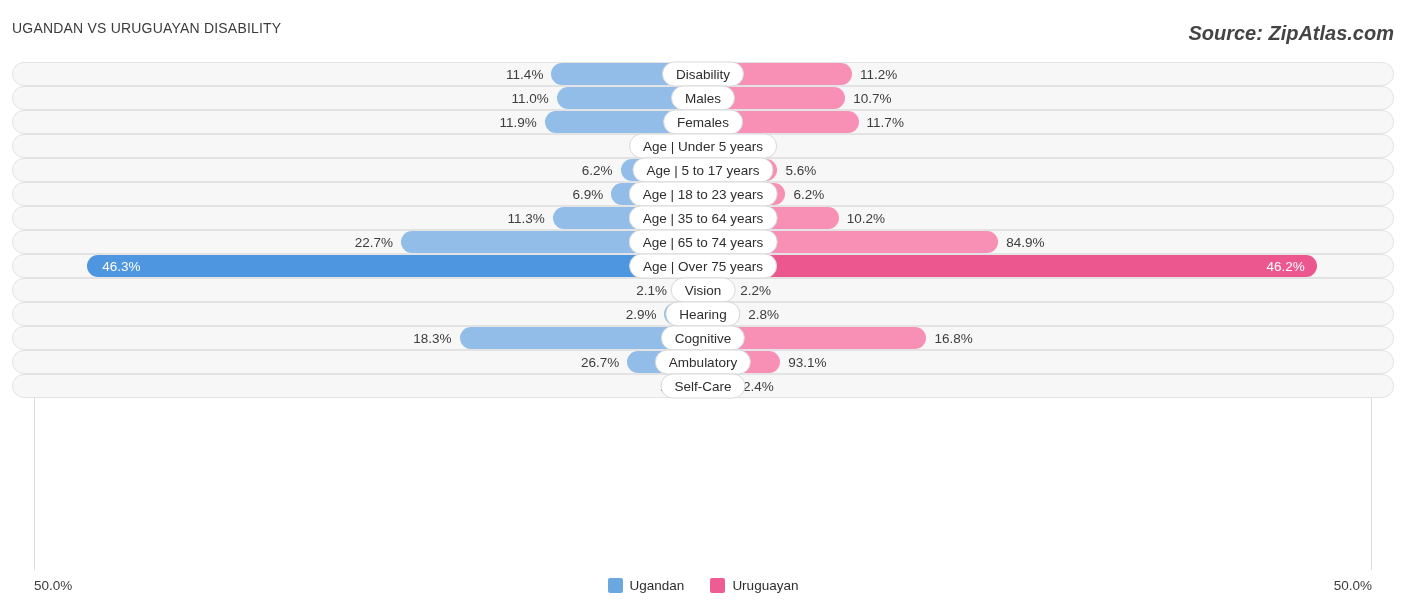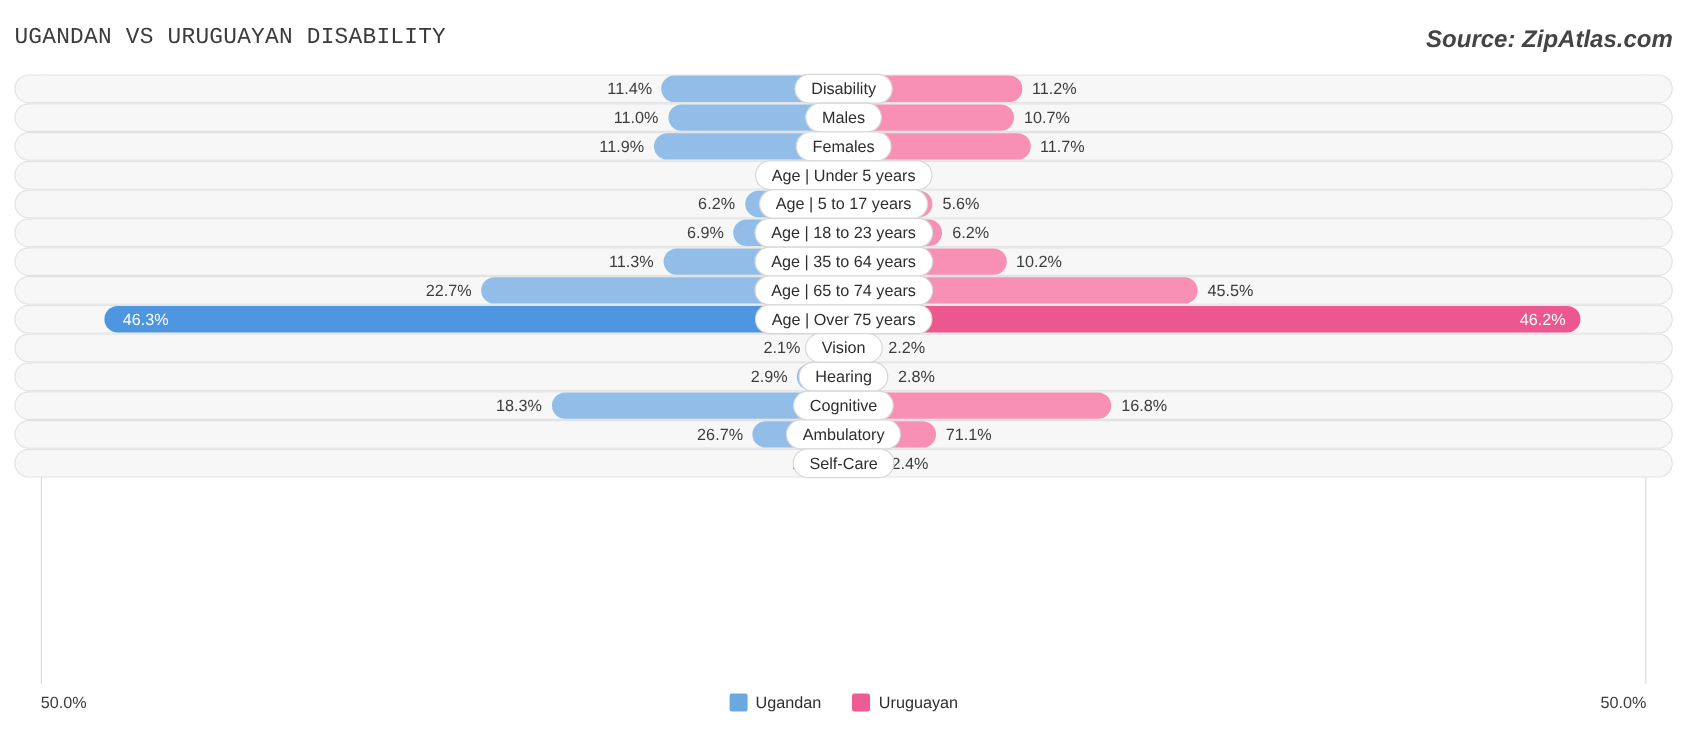--- a/index.html
+++ b/index.html
@@ -11,25 +11,24 @@
     font-family: "Liberation Sans", sans-serif;
     color: #333333;
     overflow: hidden;
   }
 
   .page { position: relative; width: 1406px; height: 612px; }
 
   .chart-title {
     position: absolute;
     left: 12px; top: 20px;
-    font-size: 19px;
+    font-size: 14px;
     color: #3c3c3c;
     letter-spacing: 0.2px;
     white-space: nowrap;
-    font-family: Liberation Mono, monospace;
   }
   .source {
     position: absolute;
     right: 12px; top: 22px;
     font-size: 20px;
     font-style: italic;
     font-weight: bold;
     color: #444444;
     white-space: nowrap;
   }
@@ -206,21 +205,21 @@
           <div class="val left" style="right: 822.29px;">11.3%</div>
           <div class="val right" style="left: 807.66px;">10.2%</div>
           <div class="label">Age | 35 to 64 years</div>
         </div>
       </div>
       <div class="row">
         <div class="plot">
           <div class="bar left" style="width: 301.91px;"></div>
           <div class="bar right" style="width: 295.26px;"></div>
           <div class="val left" style="right: 973.91px;">22.7%</div>
-          <div class="val right" style="left: 967.26px;">45.5%</div>
+          <div class="val right" style="left: 967.26px;">84.9%</div>
           <div class="label">Age | 65 to 74 years</div>
         </div>
       </div>
       <div class="row highlight">
         <div class="plot">
           <div class="bar left" style="width: 615.79px;"></div>
           <div class="bar right" style="width: 614.46px;"></div>
           <div class="val left" style="left: 63.21px;">46.3%</div>
           <div class="val right" style="left: 1227.46px;">46.2%</div>
           <div class="label">Age | Over 75 years</div>
@@ -251,21 +250,21 @@
           <div class="val left" style="right: 915.39px;">18.3%</div>
           <div class="val right" style="left: 895.44px;">16.8%</div>
           <div class="label">Cognitive</div>
         </div>
       </div>
       <div class="row">
         <div class="plot">
           <div class="bar left" style="width: 75.81px;"></div>
           <div class="bar right" style="width: 77.14px;"></div>
           <div class="val left" style="right: 747.81px;">26.7%</div>
-          <div class="val right" style="left: 749.14px;">71.1%</div>
+          <div class="val right" style="left: 749.14px;">93.1%</div>
           <div class="label">Ambulatory</div>
         </div>
       </div>
       <div class="row">
         <div class="plot">
           <div class="bar left" style="width: 30.59px;"></div>
           <div class="bar right" style="width: 31.92px;"></div>
           <div class="val left" style="right: 676px;">2.3%</div>
           <div class="val right" style="left: 703.92px;">2.4%</div>
           <div class="label">Self-Care</div>

